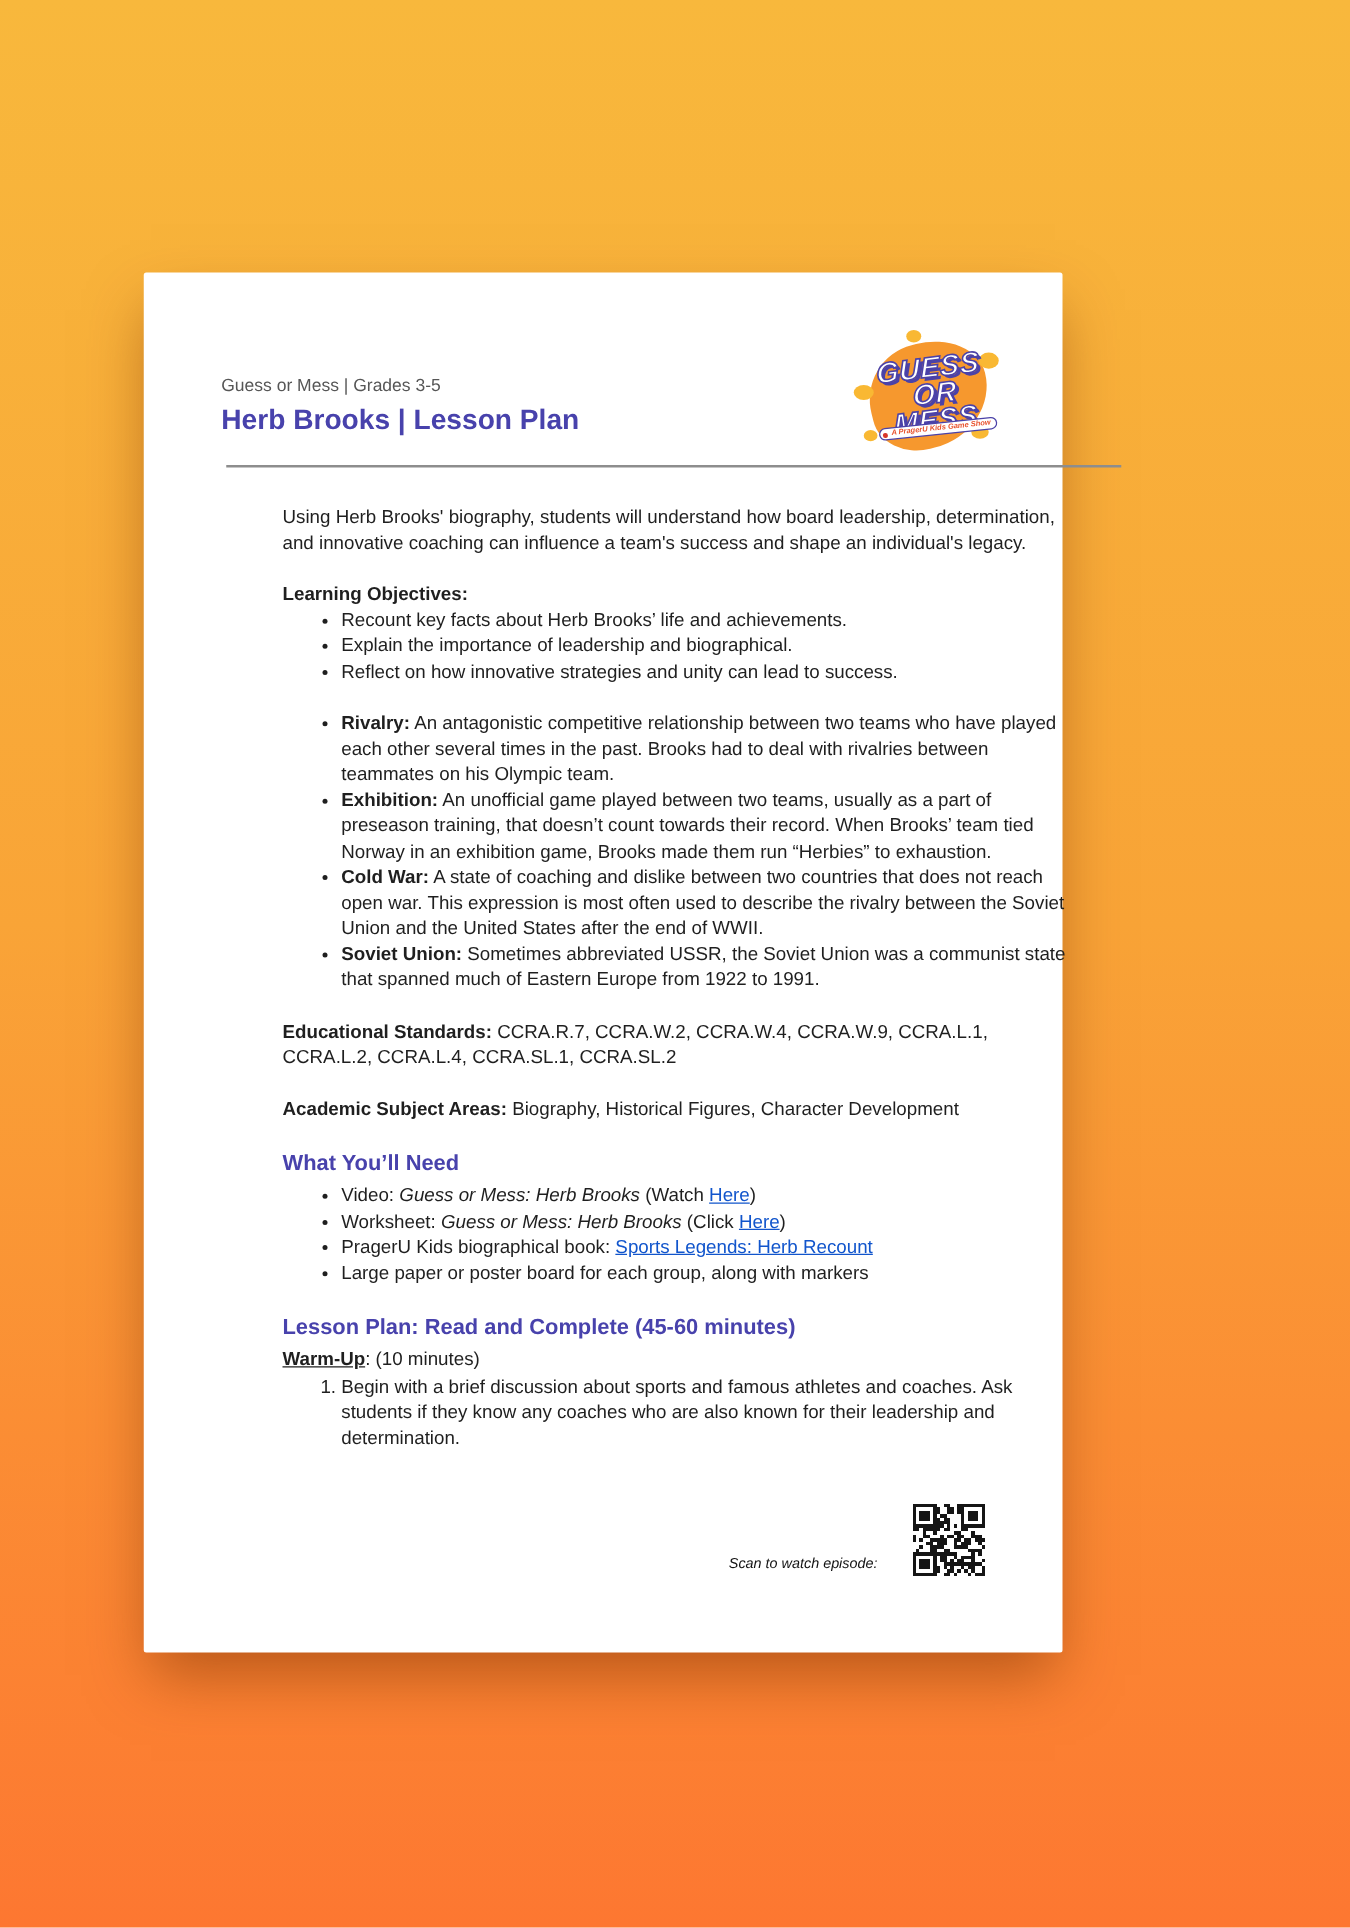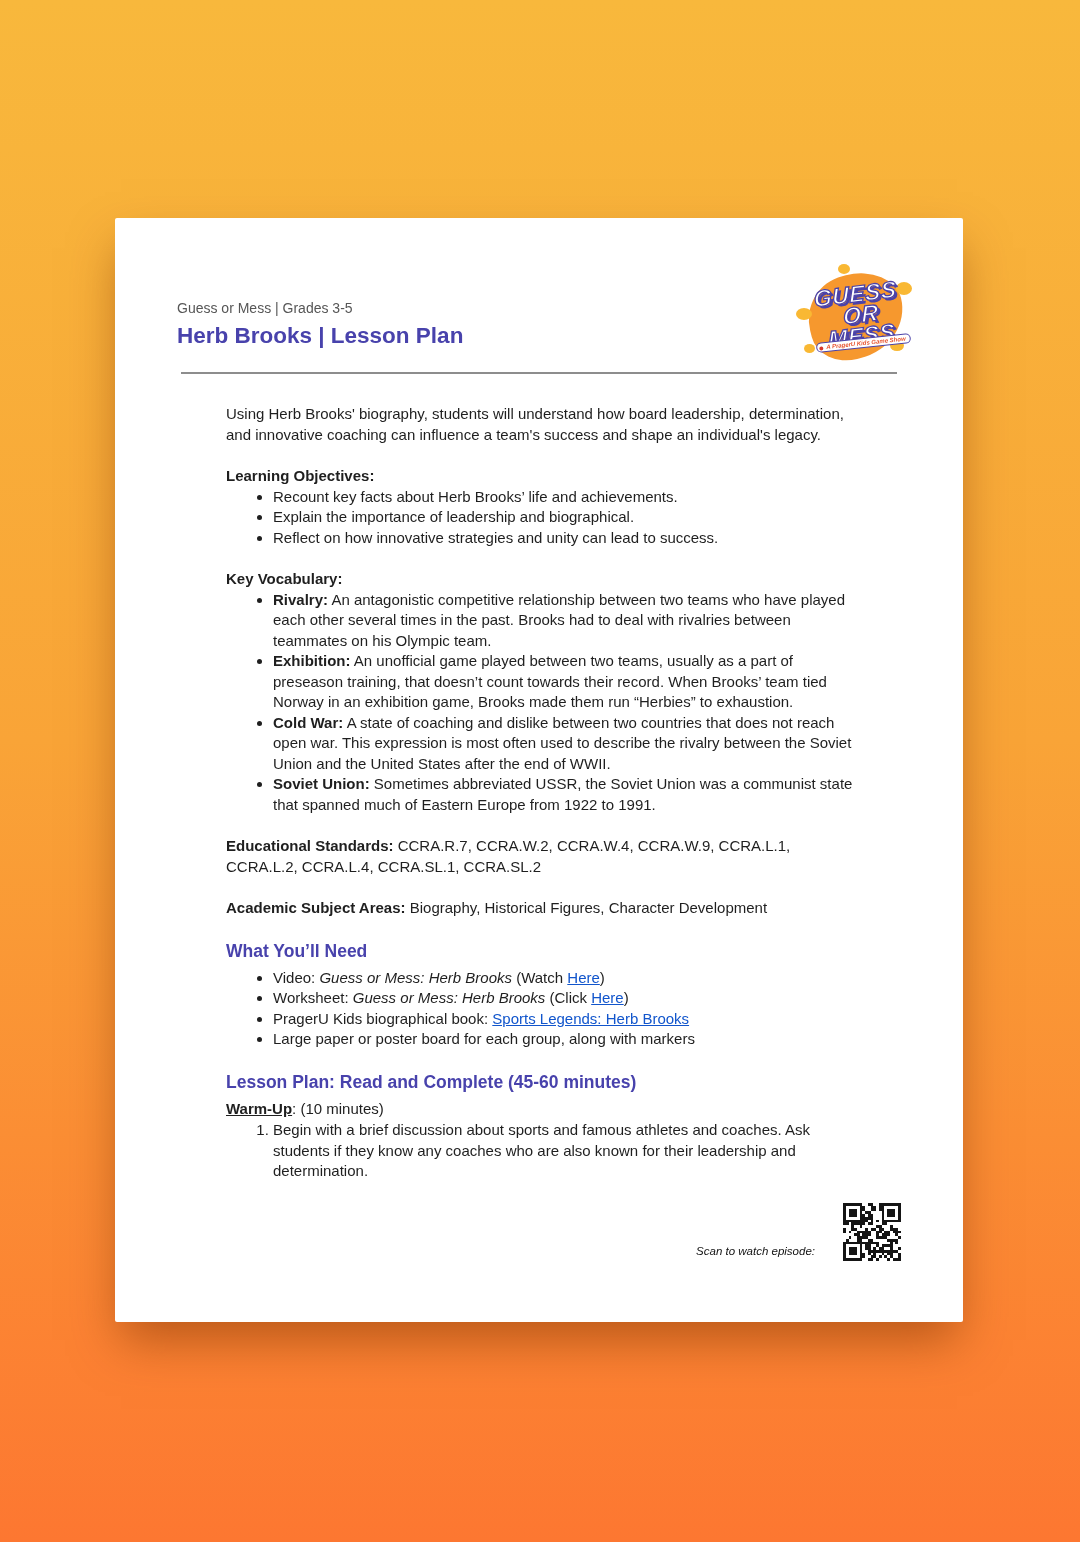--- a/index.html
+++ b/index.html
@@ -2,21 +2,21 @@
 <html><head>
 <meta charset="utf-8">
 <style>
   html,body{margin:0;padding:0;}
   body{
     width:1080px;height:1542px;position:relative;overflow:hidden;
     background:linear-gradient(180deg,#f8b83c 0%,#f9a437 48%,#fd7731 100%);
     font-family:"Liberation Sans",sans-serif;
   }
   .page{
-    position:absolute;left:115px;top:218px;width:848px;height:1104px;
+    position:absolute;left:115px;top:218px;width:735px;height:1104px;
     background:#ffffff;border-radius:2px;
     box-shadow:0 24px 46px -6px rgba(120,45,0,.5);
   }
   .content{position:absolute;inset:0;padding:82px 65px 0 62px;box-sizing:border-box;}
   .header{position:relative;}
   .topline{font-size:14px;color:#565656;}
   .title{font-size:22.5px;font-weight:bold;color:#4842ac;margin:7px 0 0 0;}
   .subtitle{font-size:17.5px;line-height:27px;color:#3a3a3a;margin:10px 0 0 0;max-width:600px;}
   .rule{border:none;border-top:2px solid #8d8d8d;margin:23px 0 0 4px;width:716px;}
   .body{margin:30px 0 0 49px;width:632px;font-size:15px;line-height:20.5px;color:#1f1f1f;}
@@ -79,39 +79,38 @@
       <div class="sec">
         <div class="sec-label">Learning Objectives:</div>
         <ul>
           <li>Recount key facts about Herb Brooks’ life and achievements.</li>
           <li>Explain the importance of leadership and biographical.</li>
           <li>Reflect on how innovative strategies and unity can lead to success.</li>
         </ul>
       </div>
 
       <div class="sec">
-        <div class="sec-label">Key Vocabulary:</div>
         <ul>
           <li><b>Rivalry:</b> <span>An antagonistic competitive relationship between two teams who have played each other several times in the past. Brooks had to deal with rivalries between teammates on his Olympic team.</span></li>
           <li><b>Exhibition:</b> <span>An unofficial game played between two teams, usually as a part of preseason training, that doesn’t count towards their record. When Brooks’ team tied Norway in an exhibition game, Brooks made them run “Herbies” to exhaustion.</span></li>
           <li><b>Cold War:</b> <span>A state of coaching and dislike between two countries that does not reach open war. This expression is most often used to describe the rivalry between the Soviet Union and the United States after the end of WWII.</span></li>
           <li><b>Soviet Union:</b> <span>Sometimes abbreviated USSR, the Soviet Union was a communist state that spanned much of Eastern Europe from 1922 to 1991.</span></li>
         </ul>
       </div>
 
       <p class="sec"><b>Educational Standards:</b> <span>CCRA.R.7, CCRA.W.2, CCRA.W.4, CCRA.W.9, CCRA.L.1, CCRA.L.2, CCRA.L.4, CCRA.SL.1, CCRA.SL.2</span></p>
 
       <p class="sec"><b>Academic Subject Areas:</b> <span>Biography, Historical Figures, Character Development</span></p>
 
       <h2 class="h-purple">What You’ll Need</h2>
       <div class="sec">
         <ul>
           <li><span>Video: </span><i class="it">Guess or Mess: Herb Brooks</i><span> (Watch </span><a class="link">Here</a><span>)</span></li>
           <li><span>Worksheet: </span><i class="it">Guess or Mess: Herb Brooks</i><span> (Click </span><a class="link">Here</a><span>)</span></li>
-          <li><span>PragerU Kids biographical book: </span><a class="link it">Sports Legends: Herb Brooks</a></li>
+          <li><span>PragerU Kids biographical book: </span><a class="link it">Sports Legends: Herb Recount</a></li>
           <li><span>Large paper or poster board for each group, along with markers</span></li>
         </ul>
       </div>
 
       <h2 class="h-purple">Lesson Plan: Read and Complete (45-60 minutes)</h2>
       <p class="warmup"><b class="u">Warm-Up</b><span>: (10 minutes)</span></p>
       <ol>
         <li>Begin with a brief discussion about sports and famous athletes and coaches. Ask students if they know any coaches who are also known for their leadership and determination.</li>
       </ol>
     </div>

